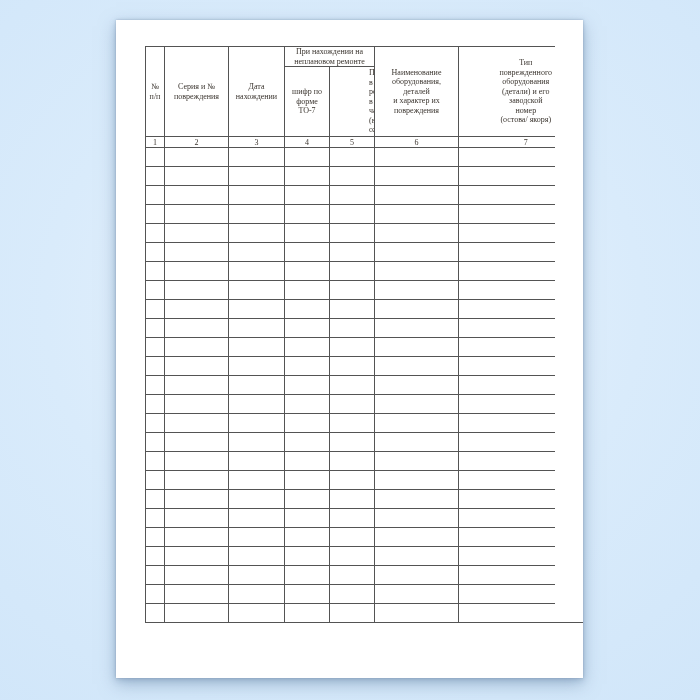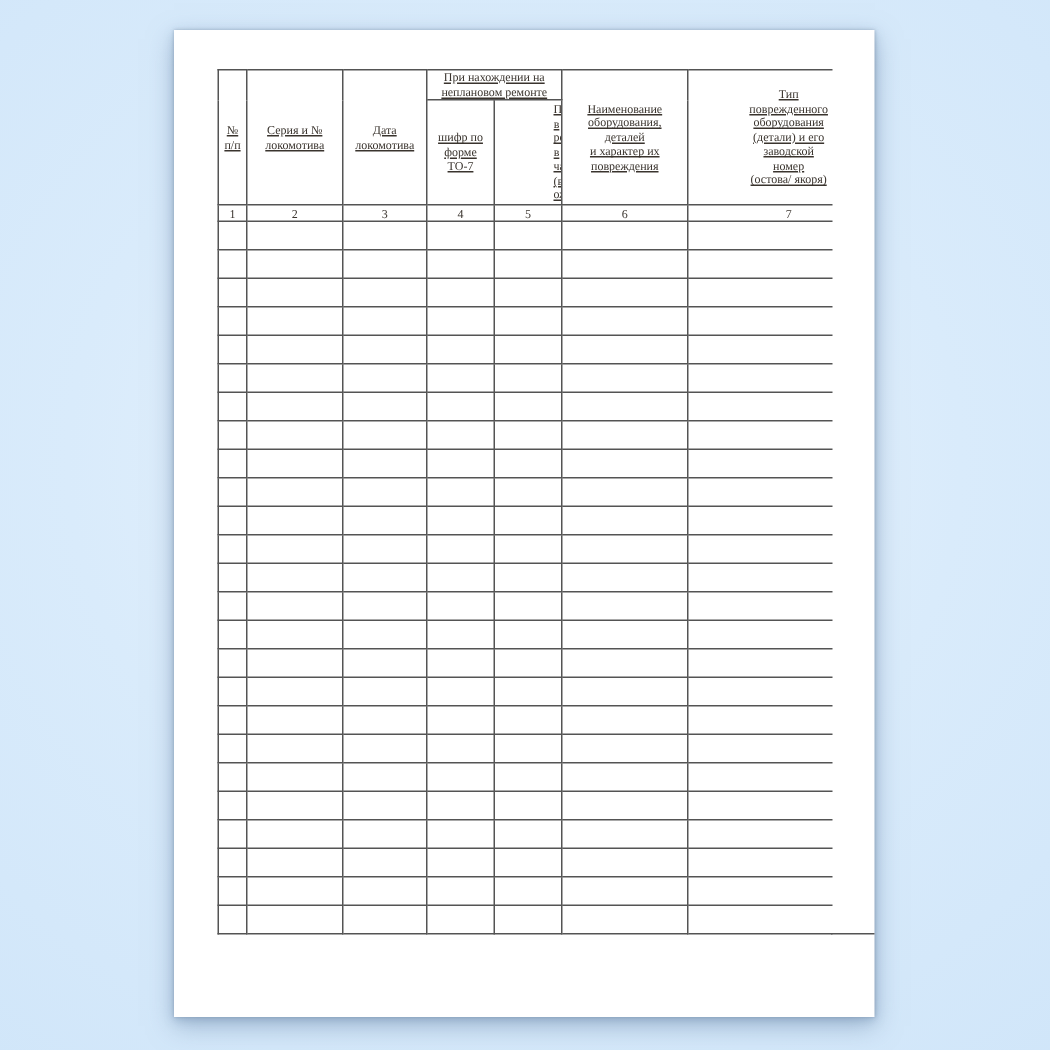--- a/index.html
+++ b/index.html
@@ -47,21 +47,20 @@
     overflow: hidden;
   }
   
   .form-table th:last-child, .form-table td:last-child { border-right: none; padding-left: 39px; }
   .form-table tr.r-sub th:last-child { border-right: 1px solid var(--line); }
 
   .form-table th {
     font-size: 8px;
     line-height: 9.5px;
     white-space: pre-line;
-    text-decoration: underline;
   }
   tr.r-span  { height: 20px; }
   tr.r-sub   { height: 70px; }
   tr.r-num   { height: 11px; }
   tr.blank-row { height: 19px; }
   tr.r-num td {
     font-size: 8px;
     line-height: 9px;
   }
   
@@ -85,23 +84,23 @@
         <col style="width:45px">
         <col style="width:45px">
         <col style="width:84px">
         <col style="width:96px">
       </colgroup>
       <thead>
         <tr class="r-span">
           <th rowspan="2">№
 п/п</th>
           <th rowspan="2">Серия и №
-локомотива</th>
+повреждения</th>
           <th rowspan="2">Дата
-локомотива</th>
+нахождении</th>
           <th colspan="2">При нахождении  на
 неплановом  ремонте</th>
           <th rowspan="2">Наименование
 оборудования,
 деталей
 и характер их
 повреждения</th>
           <th rowspan="2">Тип поврежденного
 оборудования
 (детали) и его

